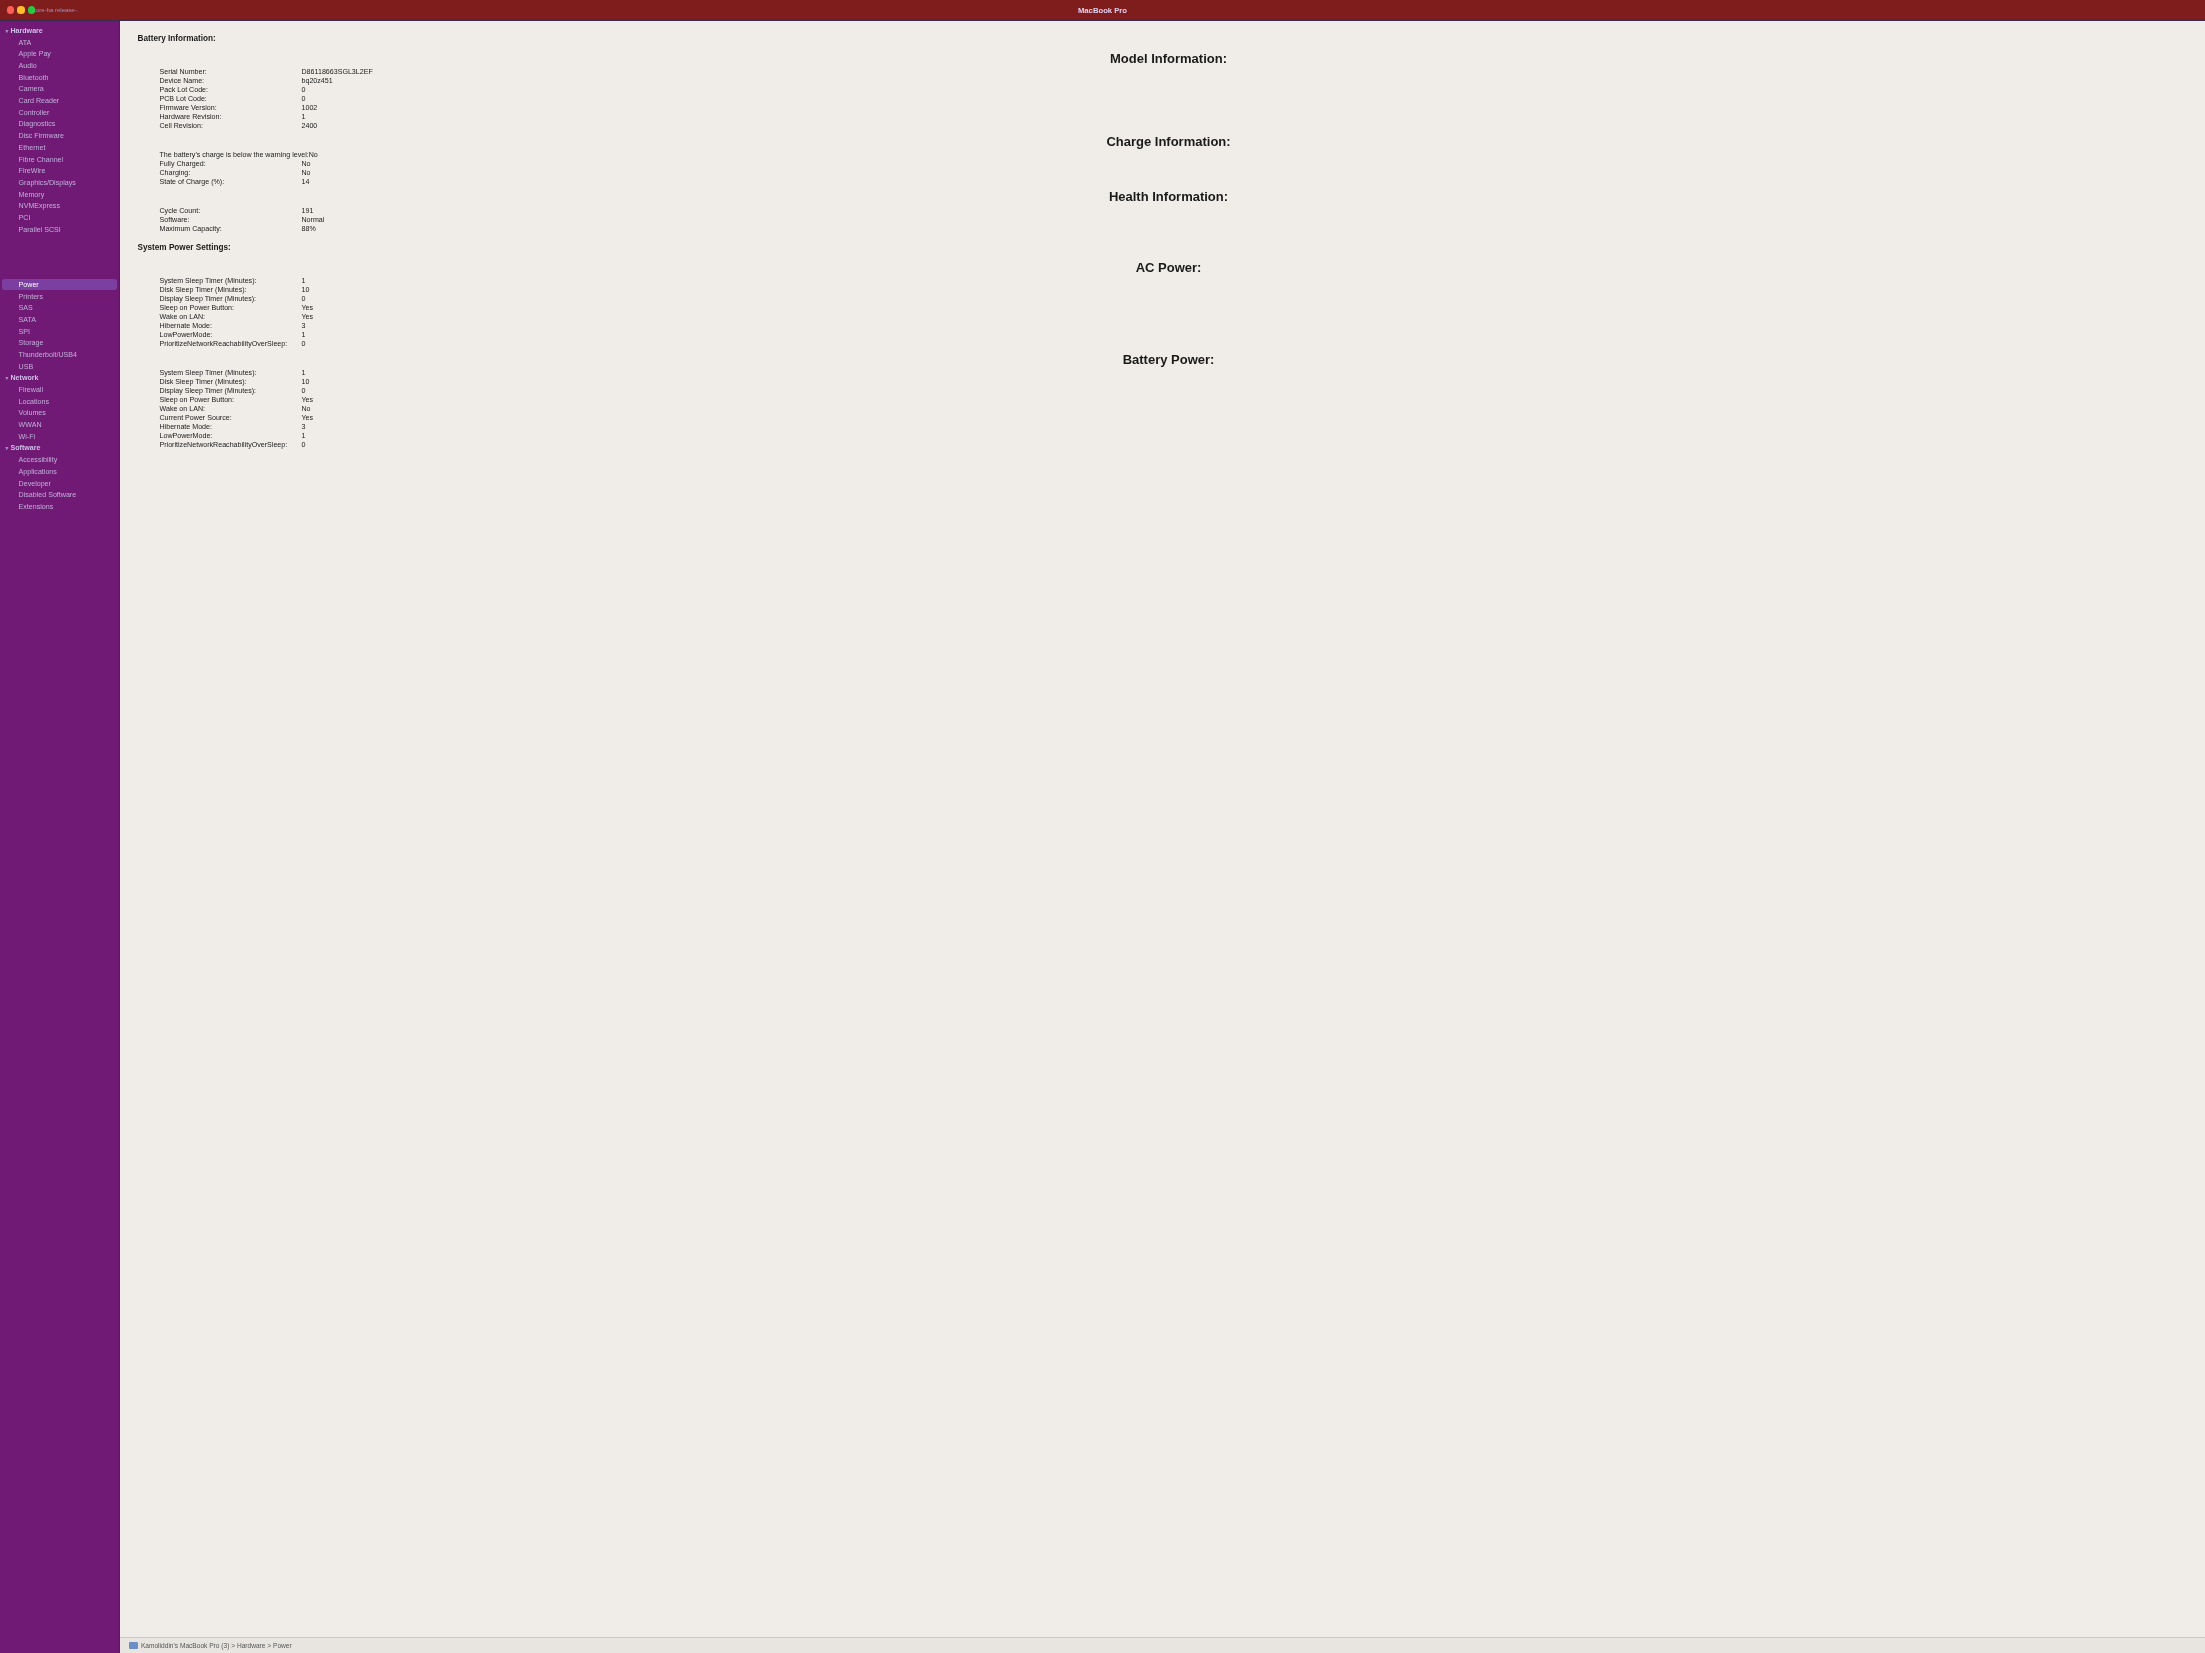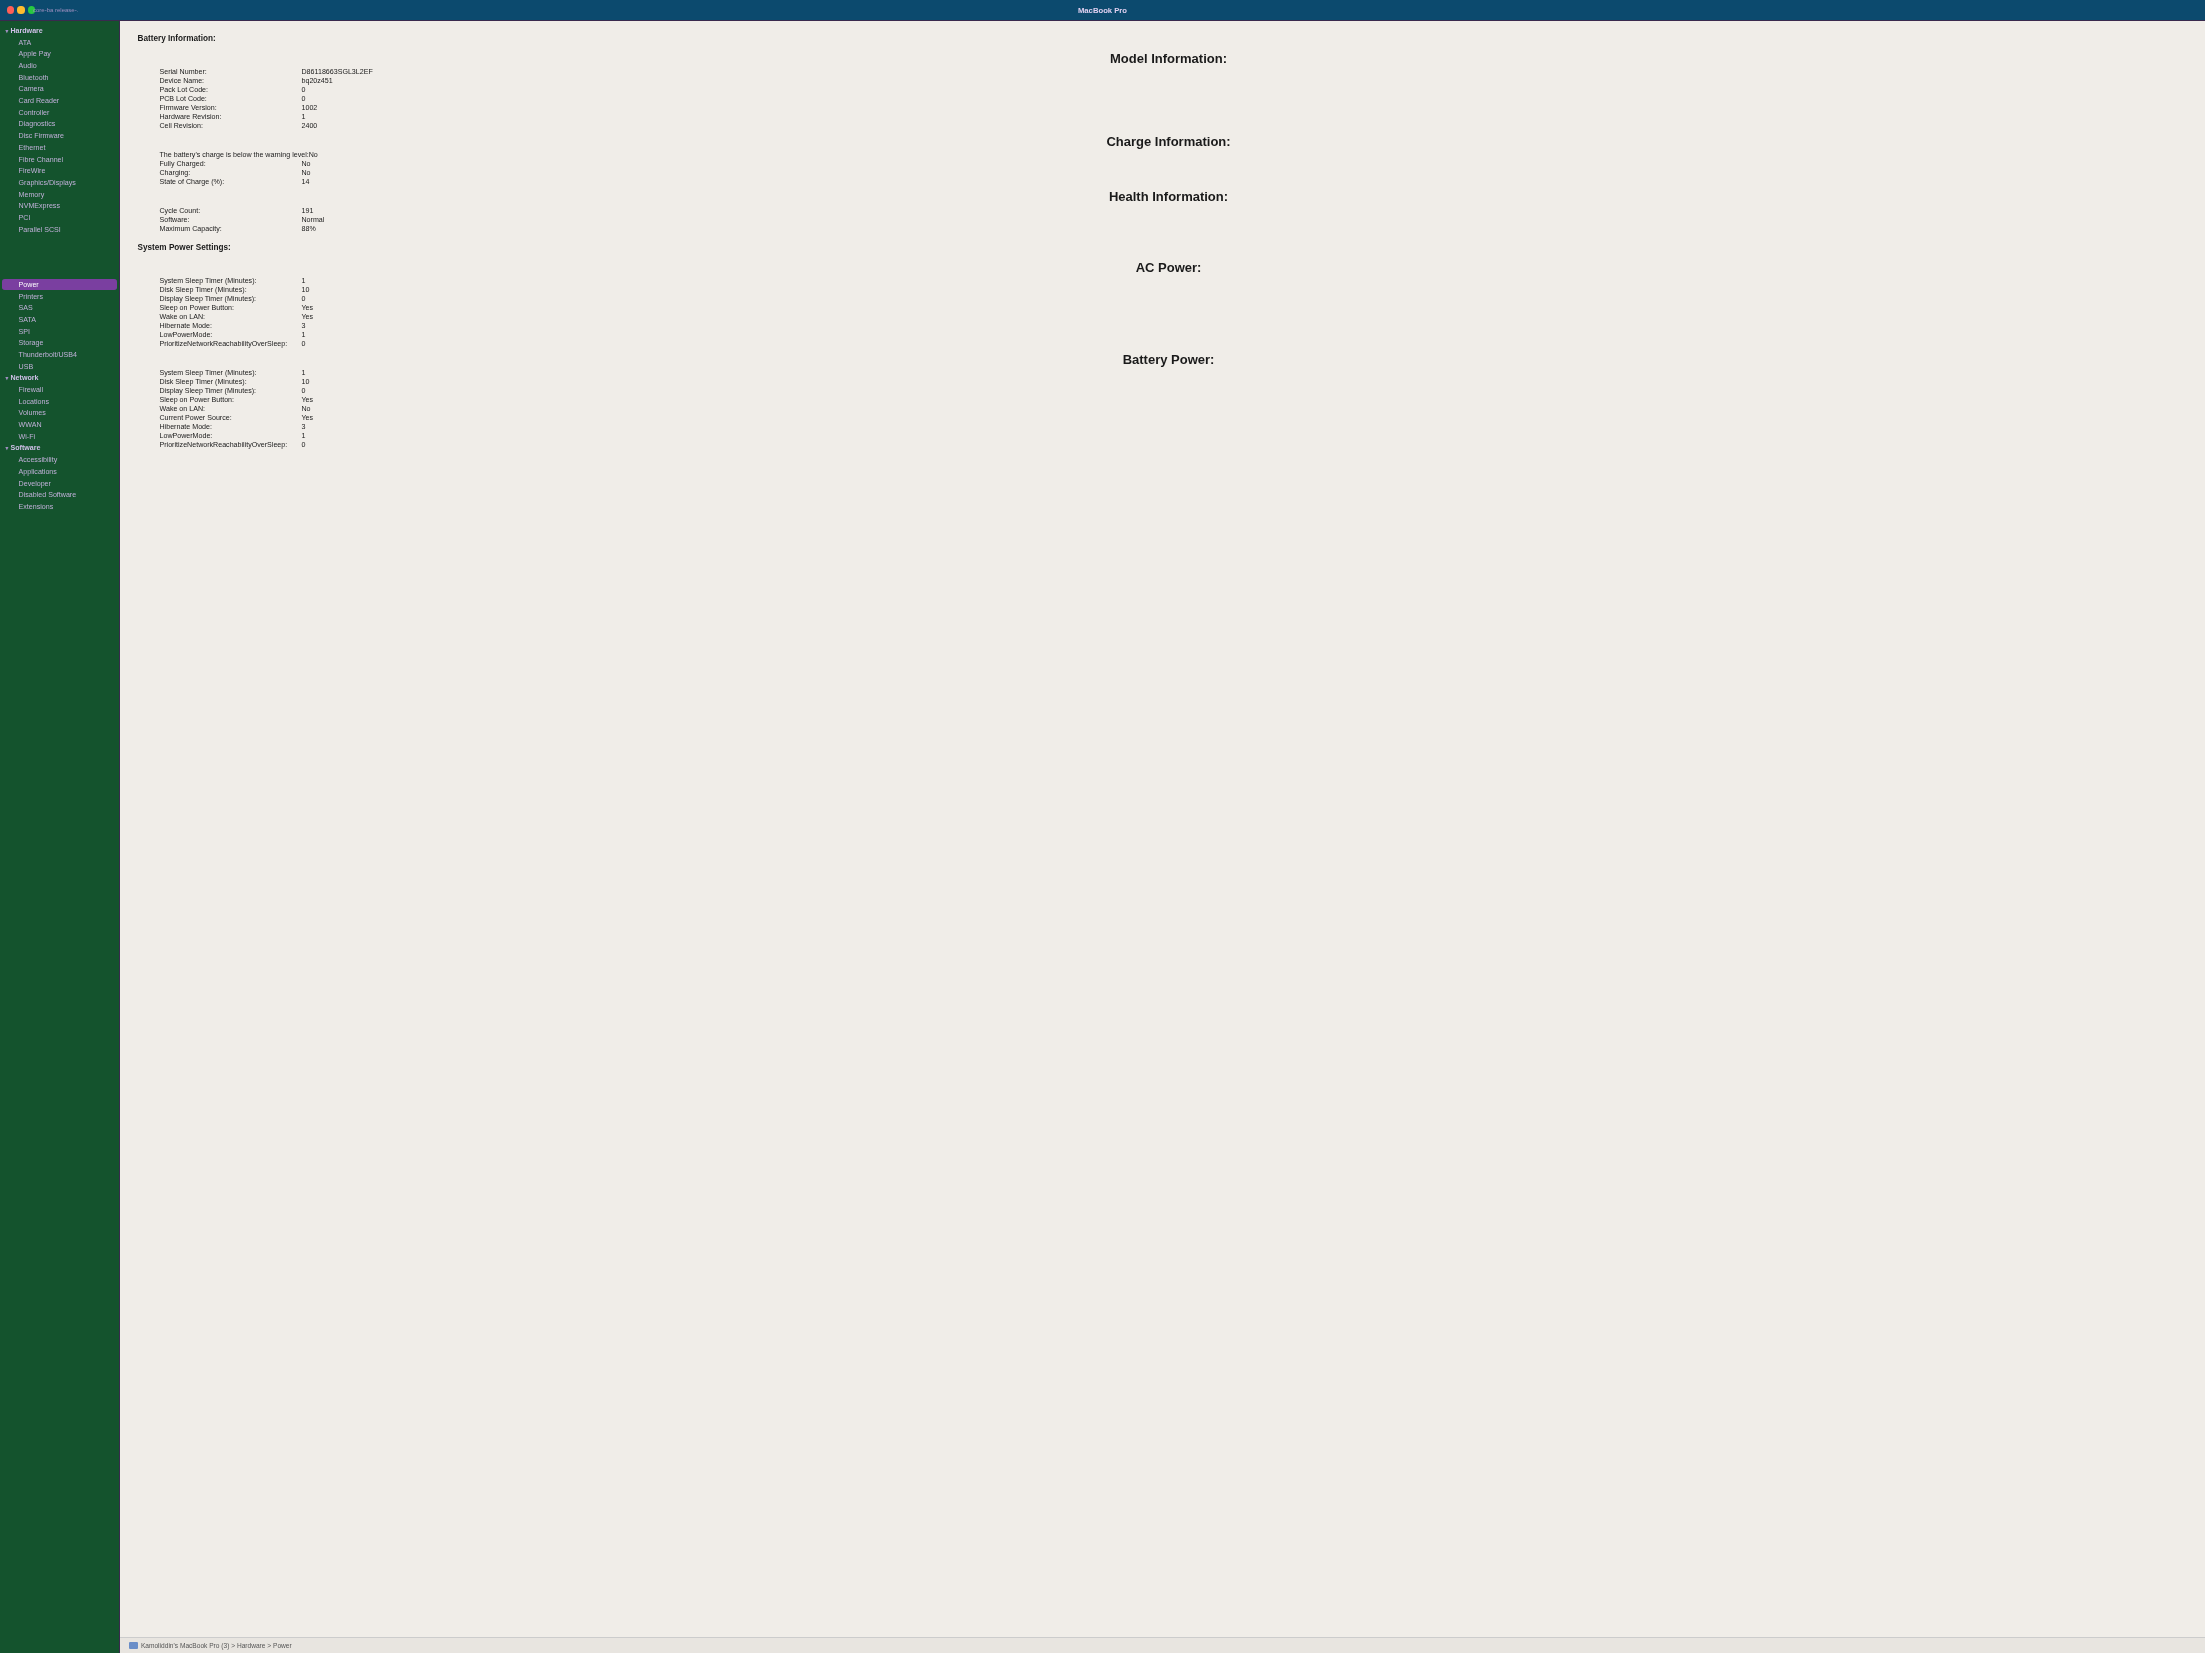--- a/index.html
+++ b/index.html
@@ -16,21 +16,21 @@
       flex-direction: column;
       width: 100%;
       height: 100%;
       background: #1a0a2e;
     }
 
     .titlebar {
       display: flex;
       align-items: center;
       justify-content: center;
-      background: #0c4a6e;
+      background: #7f1d1d;
       padding: 4.4px 8.8px;
       min-height: 21px;
       position: relative;
       border-bottom: 0.5px solid #3a2a4e;
     }
 
     .traffic-lights {
       position: absolute;
       left: 6.6px;
       display: flex;
@@ -64,21 +64,21 @@
     .main-content {
       display: flex;
       flex: 1;
       overflow: hidden;
     }
 
     
     .sidebar {
       width: 120px;
       min-width: 120px;
-      background: #14532d;
+      background: #701a75;
       overflow-y: auto;
       padding: 4.4px 0;
       border-right: 0.5px solid #3a2a4e;
     }
 
     .sidebar::-webkit-scrollbar { width: 3.3px; }
     .sidebar::-webkit-scrollbar-track { background: transparent; }
     .sidebar::-webkit-scrollbar-thumb { background: #5a4a6e; border-radius: 1.6px; }
 
     .sidebar-section-header {

